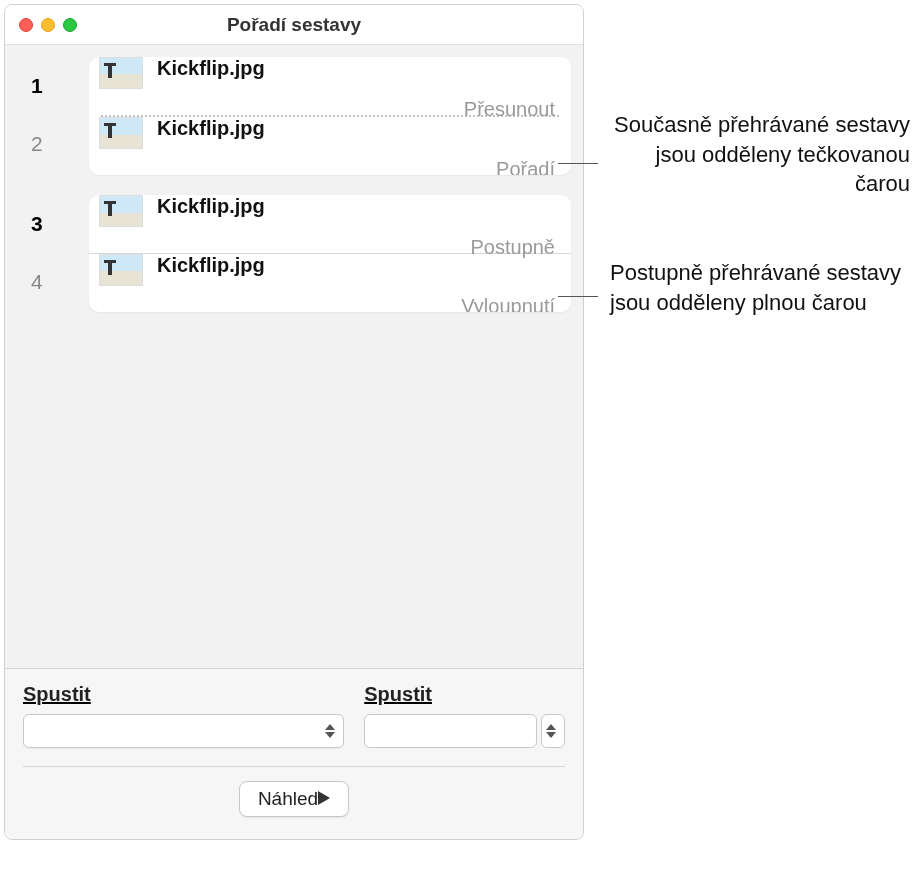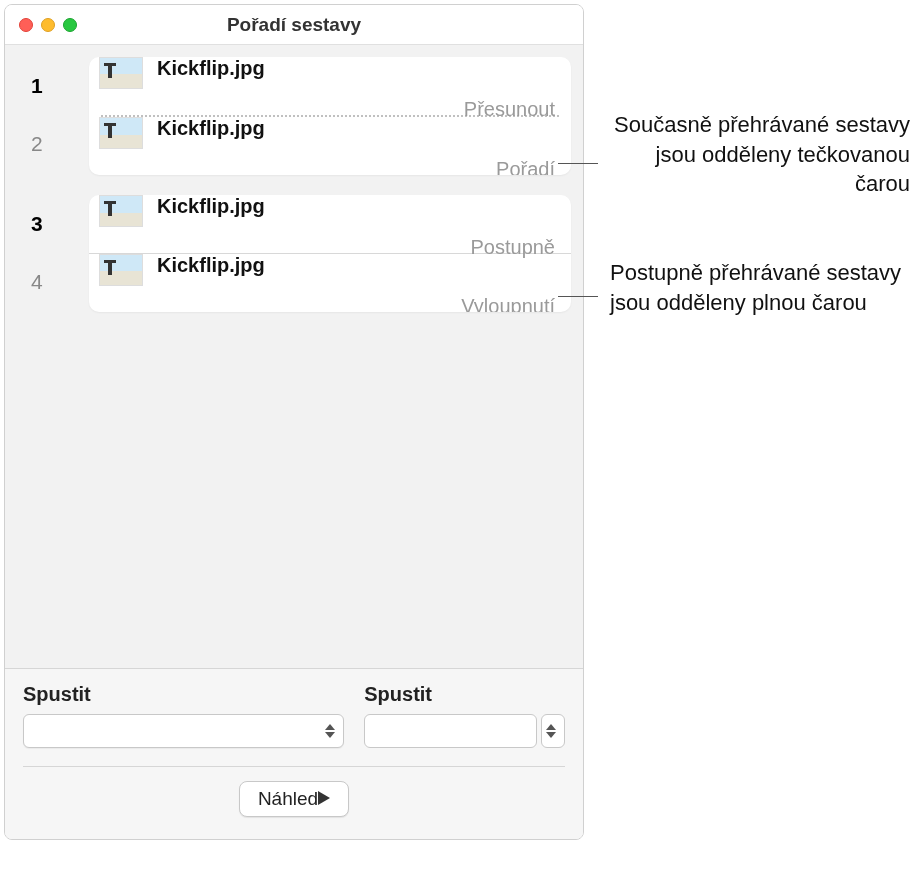--- a/index.html
+++ b/index.html
@@ -145,20 +145,21 @@
       margin: 0;
     }
     .footer {
       border-top: 1px solid #d6d6d6;
       background: #f6f6f6;
       padding: 14px 18px 18px 18px;
     }
     .footer-row {
       display: flex;
       gap: 20px;
+      text-decoration: underline;
     }
     .footer-col {
       display: flex;
       flex-direction: column;
     }
     .footer-col.left { flex: 1.6; }
     .footer-col.right { flex: 1; }
     .footer-label {
       font-size: 20px;
       font-weight: 600;

